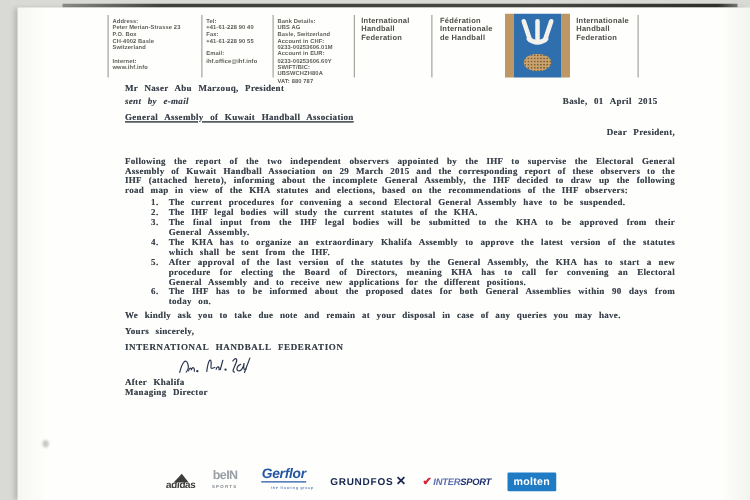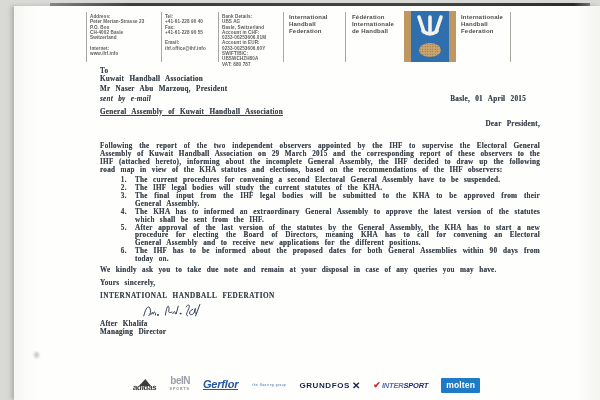--- a/index.html
+++ b/index.html
@@ -81,21 +81,21 @@
   .sp{display:flex;align-items:center;}
   .adidas{flex-direction:column;line-height:6px;transform:skewX(-4deg);}
   .adidas .tri{
     width:0;height:0;border-left:6px solid transparent;border-right:6px solid transparent;
     border-bottom:7px solid #3c3c3c;margin-bottom:-1px;
   }
   .adidas .word{font-size:8px;font-weight:bold;color:#3c3c3c;letter-spacing:-.3px;}
   .bein{flex-direction:column;align-items:flex-end;line-height:8px;}
   .bein .word{font-size:10px;font-weight:bold;color:#9aa0a6;letter-spacing:-.5px;}
   .bein .sub{font-size:3.5px;font-weight:bold;color:#80868d;letter-spacing:1px;}
-  .gerflor{align-items:center;line-height:9px;}
+  .gerflor{flex-direction:column;align-items:center;line-height:9px;}
   .gerflor .word{
     font-size:11px;font-weight:bold;font-style:italic;color:#2456a4;
     border-bottom:1.4px solid #2456a4;padding-bottom:.5px;letter-spacing:-.2px;
   }
   .gerflor .sub{font-size:3px;color:#2456a4;letter-spacing:.6px;margin-left:14px;}
   .grundfos .word{font-size:8px;font-weight:bold;color:#15254d;letter-spacing:.6px;}
   .grundfos .mark{font-size:10px;font-weight:bold;color:#15254d;margin-left:2px;}
   .intersport .check{font-size:9px;font-weight:bold;color:#d42332;margin-right:1px;}
   .intersport .a{font-size:7.5px;font-weight:bold;font-style:italic;color:#5a6fae;letter-spacing:-.2px;}
   .intersport .b{font-size:7.5px;font-weight:bold;font-style:italic;color:#1d2f6e;letter-spacing:-.2px;}
@@ -163,34 +163,33 @@
     </div>
     <div class="ihf-bar"></div>
   </div>
 
   <div class="lh-col lh-org" style="left:461px;width:52px">Internationale
 Handball
 Federation</div>
   <div class="lh-div" style="left:510px"></div>
 
   <div class="letter">
-    <div class="to-block"><span>To</span><br><span>Kuwait Handball Association</span></div>
     <div class="attn">Mr Naser Abu Marzouq, President</div>
     <div class="sent-date-row">
       <span class="sent-via">sent by e-mail</span>
       <span class="dateline">Basle, 01 April 2015</span>
     </div>
     <div class="subject">General Assembly of Kuwait Handball Association</div>
     <div class="salutation">Dear President,</div>
     <div class="intro">Following the report of the two independent observers appointed by the IHF to supervise the Electoral General Assembly of Kuwait Handball Association on 29 March 2015 and the corresponding report of these observers to the IHF (attached hereto), informing about the incomplete General Assembly, the IHF decided to draw up the following road map in view of the KHA statutes and elections, based on the recommendations of the IHF observers:</div>
     <ol class="roadmap">
       <li>The current procedures for convening a second Electoral General Assembly have to be suspended.</li>
       <li>The IHF legal bodies will study the current statutes of the KHA.</li>
       <li>The final input from the IHF legal bodies will be submitted to the KHA to be approved from their General Assembly.</li>
-      <li>The KHA has to informed an extraordinary General Assembly to approve the latest version of the statutes which shall be sent from the IHF.</li>
+      <li>The KHA has to organize an extraordinary Khalifa Assembly to approve the latest version of the statutes which shall be sent from the IHF.</li>
       <li>After approval of the last version of the statutes by the General Assembly, the KHA has to start a new procedure for electing the Board of Directors, meaning KHA has to call for convening an Electoral General Assembly and to receive new applications for the different positions.</li>
       <li>The IHF has to be informed about the proposed dates for both General Assemblies within 90 days from today on.</li>
     </ol>
     <div class="closing">We kindly ask you to take due note and remain at your disposal in case of any queries you may have.</div>
     <div class="valediction">Yours sincerely,</div>
     <div class="org-name">INTERNATIONAL HANDBALL FEDERATION</div>
     <svg class="signature" width="150" height="16" viewBox="0 0 150 34">
       <g stroke="#2a3550" stroke-width="2" fill="none" stroke-linecap="round" transform="rotate(-2 75 17)">
         <path d="M4,27 C9,9 15,4 18,12 C20,18 18,24 15,27"></path>
         <path d="M19,25 c2,-6 5,-6 5,-1 c1,-5 4,-6 5,-1 l0,3"></path>

